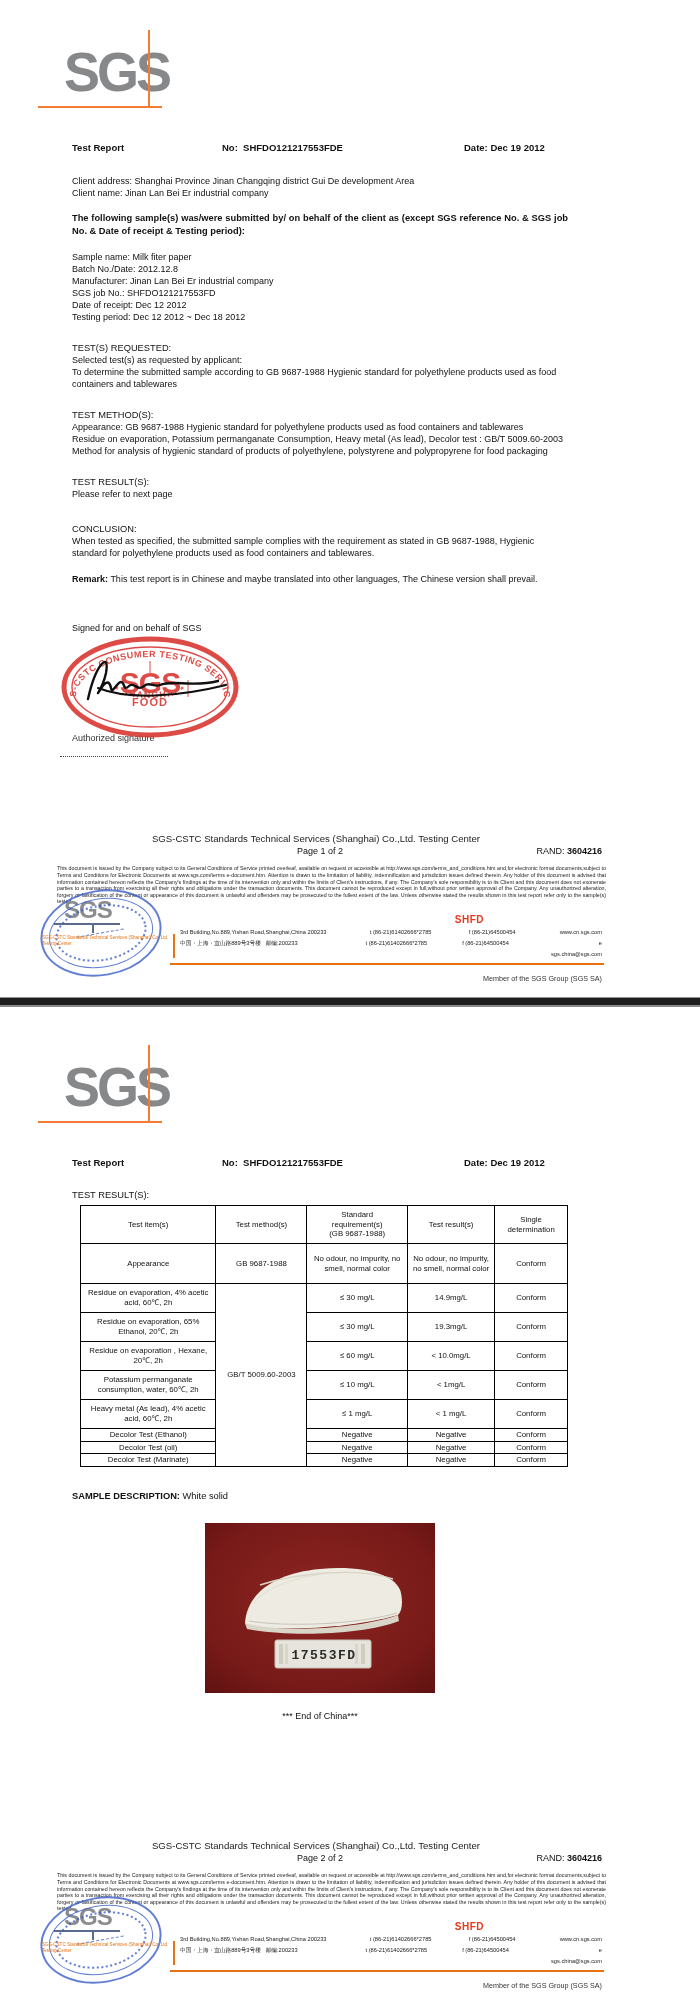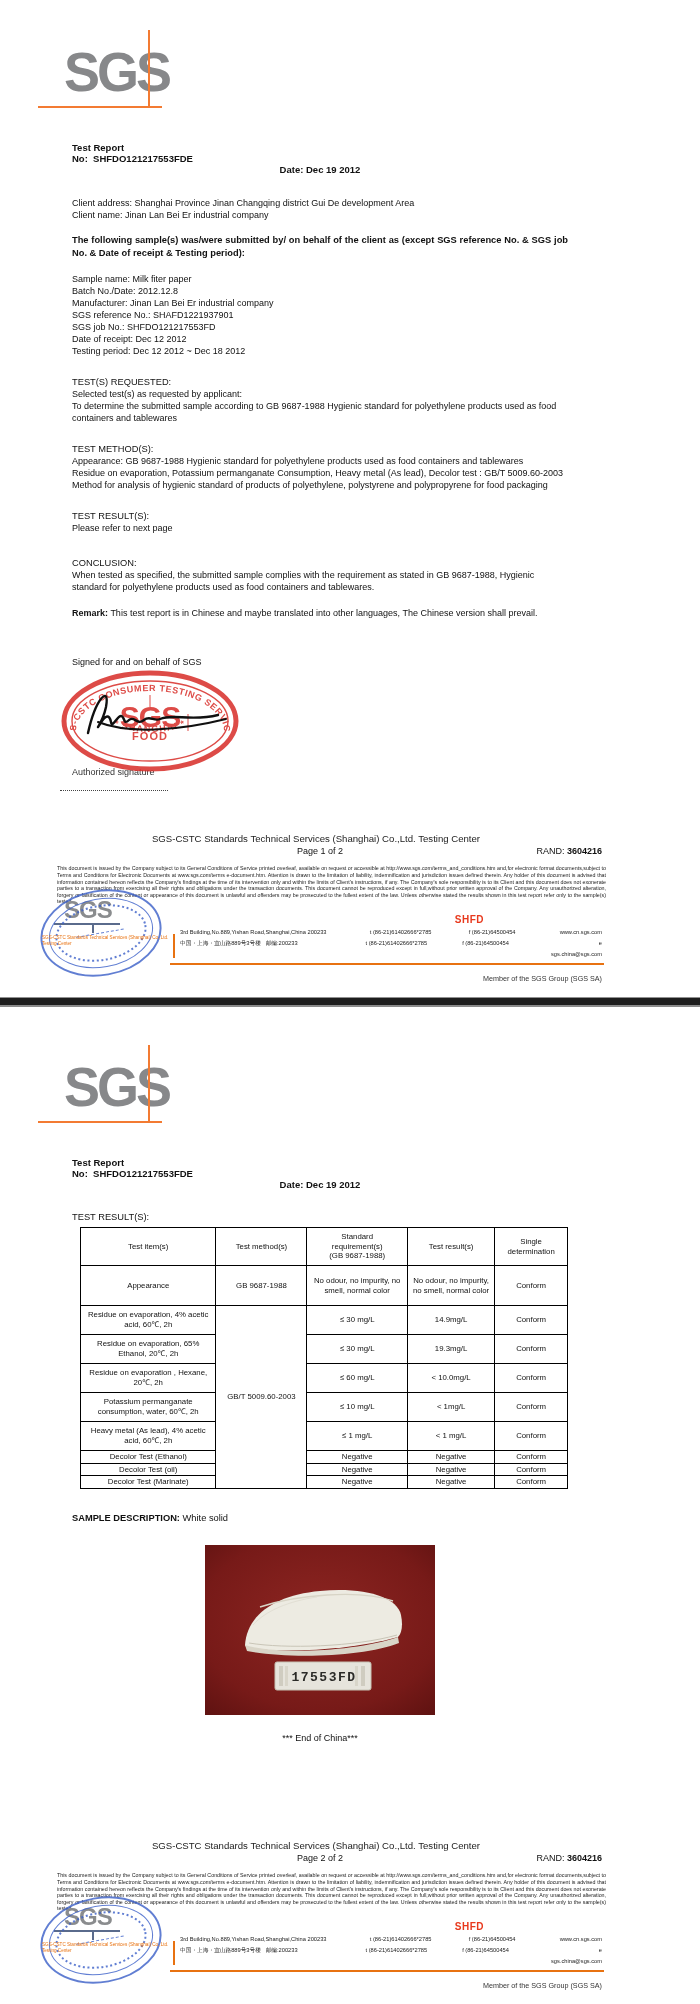--- a/index.html
+++ b/index.html
@@ -8,24 +8,24 @@
   .page-divider{width:700px;height:10px;background:linear-gradient(to bottom,#909090 0 1px,#1d1d1d 1px 8px,#8a8a8a 8px 10px);}
   .content{padding:0 64px 0 72px;}
 
   
   .logo-big{position:relative;width:140px;height:74px;margin:38px 0 0 -8px;}
   .logo-big .sgs{font-weight:900;font-size:54px;line-height:64px;color:#87888a;letter-spacing:-3px;transform:scaleY(1.04);transform-origin:top left;}
   .logo-big .hline{position:absolute;left:-26px;bottom:4px;width:124px;height:2px;background:#f37b32;}
   .logo-big .vline{position:absolute;left:84px;top:-8px;width:2px;height:78px;background:#f37b32;}
 
   
-  .hdr{display:flex;font-weight:bold;font-size:9.5px;margin-top:30px;flex-direction:column;}
+  .hdr{display:flex;font-weight:bold;font-size:9.5px;margin-top:30px;}
   .hdr .h-title{width:150px;}
   .hdr .h-no{width:242px;}
-  .hdr .h-date{flex:1;text-align:center;}
+  .hdr .h-date{flex:1;}
 
   
   .tline{font-size:9px;line-height:12px;}
   .block{margin-top:13px;}
   .bold-note{font-weight:bold;font-size:9.3px;line-height:13px;text-align:justify;margin-top:13px;}
   .sec-h{font-weight:normal;font-size:9.3px;line-height:12px;margin-top:19px;}
   .para{font-size:9px;line-height:12px;text-align:left;}
   b.inline{font-weight:bold;}
 
   
@@ -96,21 +96,20 @@
       <div class="tline">Client address: Shanghai Province Jinan Changqing district Gui De development Area</div>
       <div class="tline">Client name: Jinan Lan Bei Er industrial company</div>
     </div>
 
     <div class="bold-note">The following sample(s) was/were submitted by/ on behalf of the client as (except SGS reference No. &amp; SGS job No. &amp; Date of receipt &amp; Testing period):</div>
 
     <div class="block">
       <div class="tline">Sample name: Milk fiter paper</div>
       <div class="tline">Batch No./Date: 2012.12.8</div>
       <div class="tline">Manufacturer: Jinan Lan Bei Er industrial company</div>
-      <div class="tline">SGS reference No.: SHAFD1221937901</div>
       <div class="tline">SGS job No.: SHFDO121217553FD</div>
       <div class="tline">Date of receipt: Dec 12 2012</div>
       <div class="tline">Testing period: Dec 12 2012 ~ Dec 18 2012</div>
     </div>
 
     <div class="sec-h">TEST(S) REQUESTED:</div>
     <div class="para">Selected test(s) as requested by applicant:</div>
     <div class="para">To determine the submitted sample according to GB 9687-1988 Hygienic standard for polyethylene products used as food containers and tablewares</div>
 
     <div class="sec-h">TEST METHOD(S):</div>

